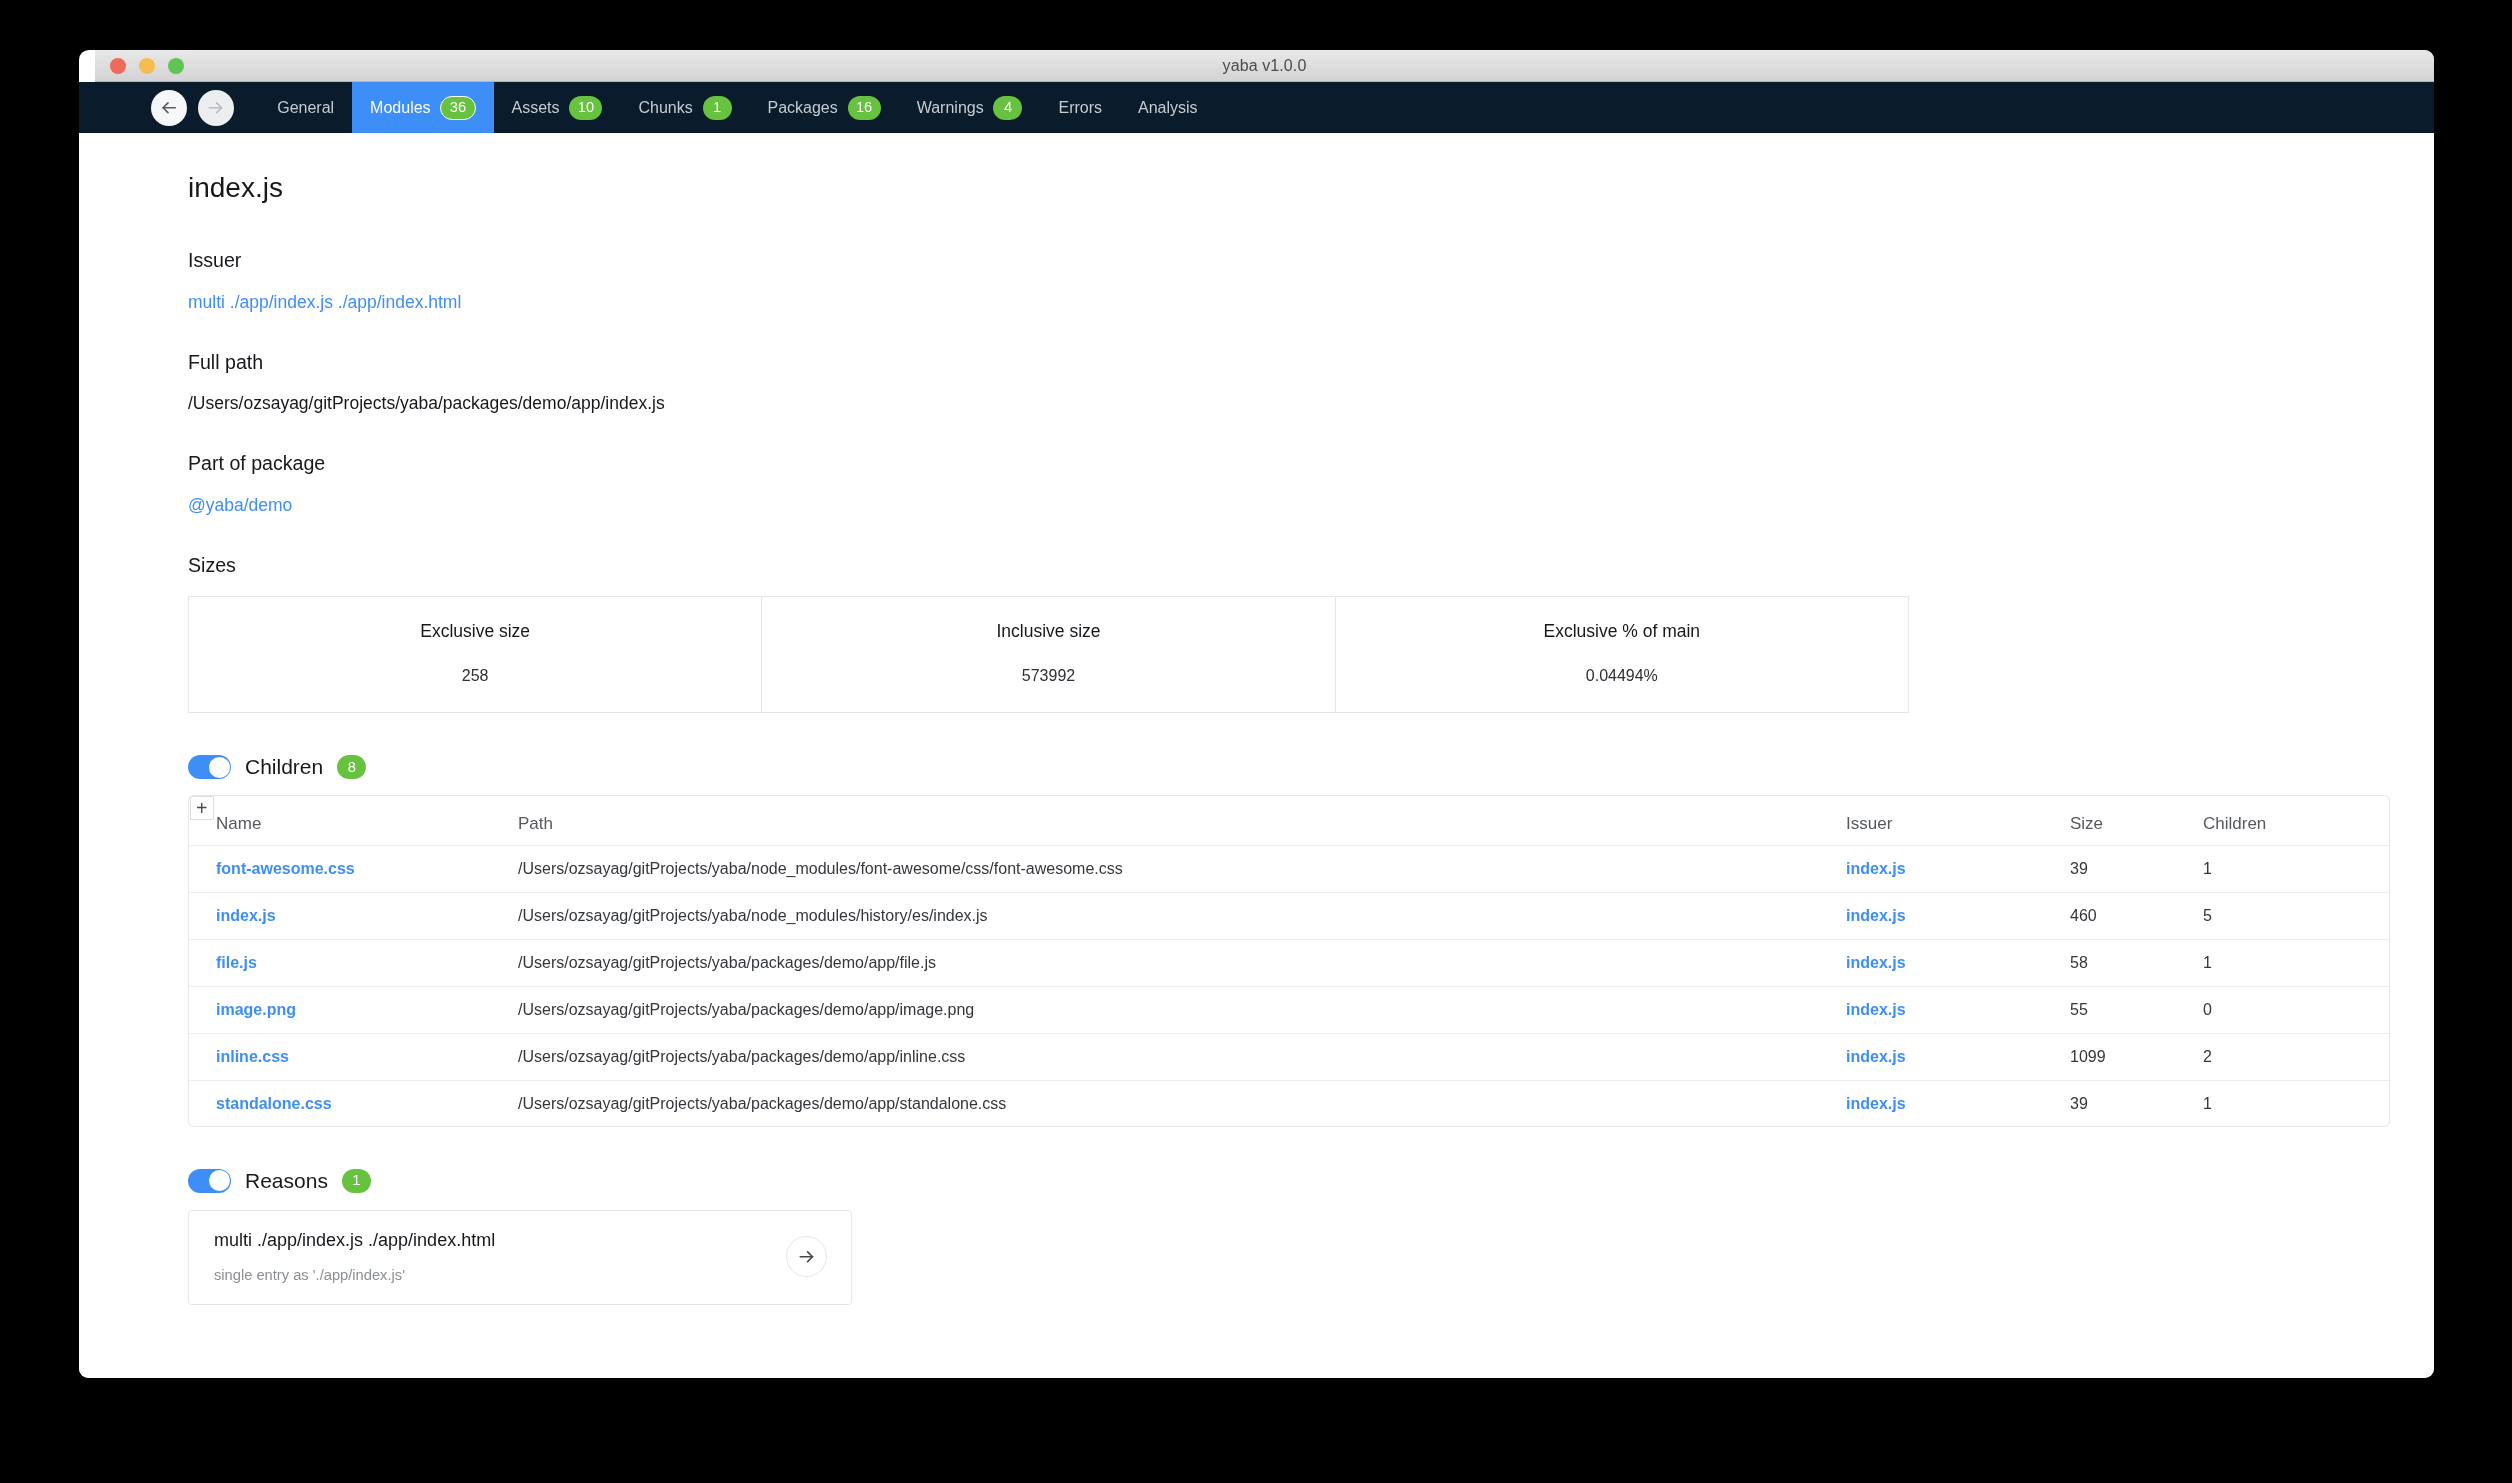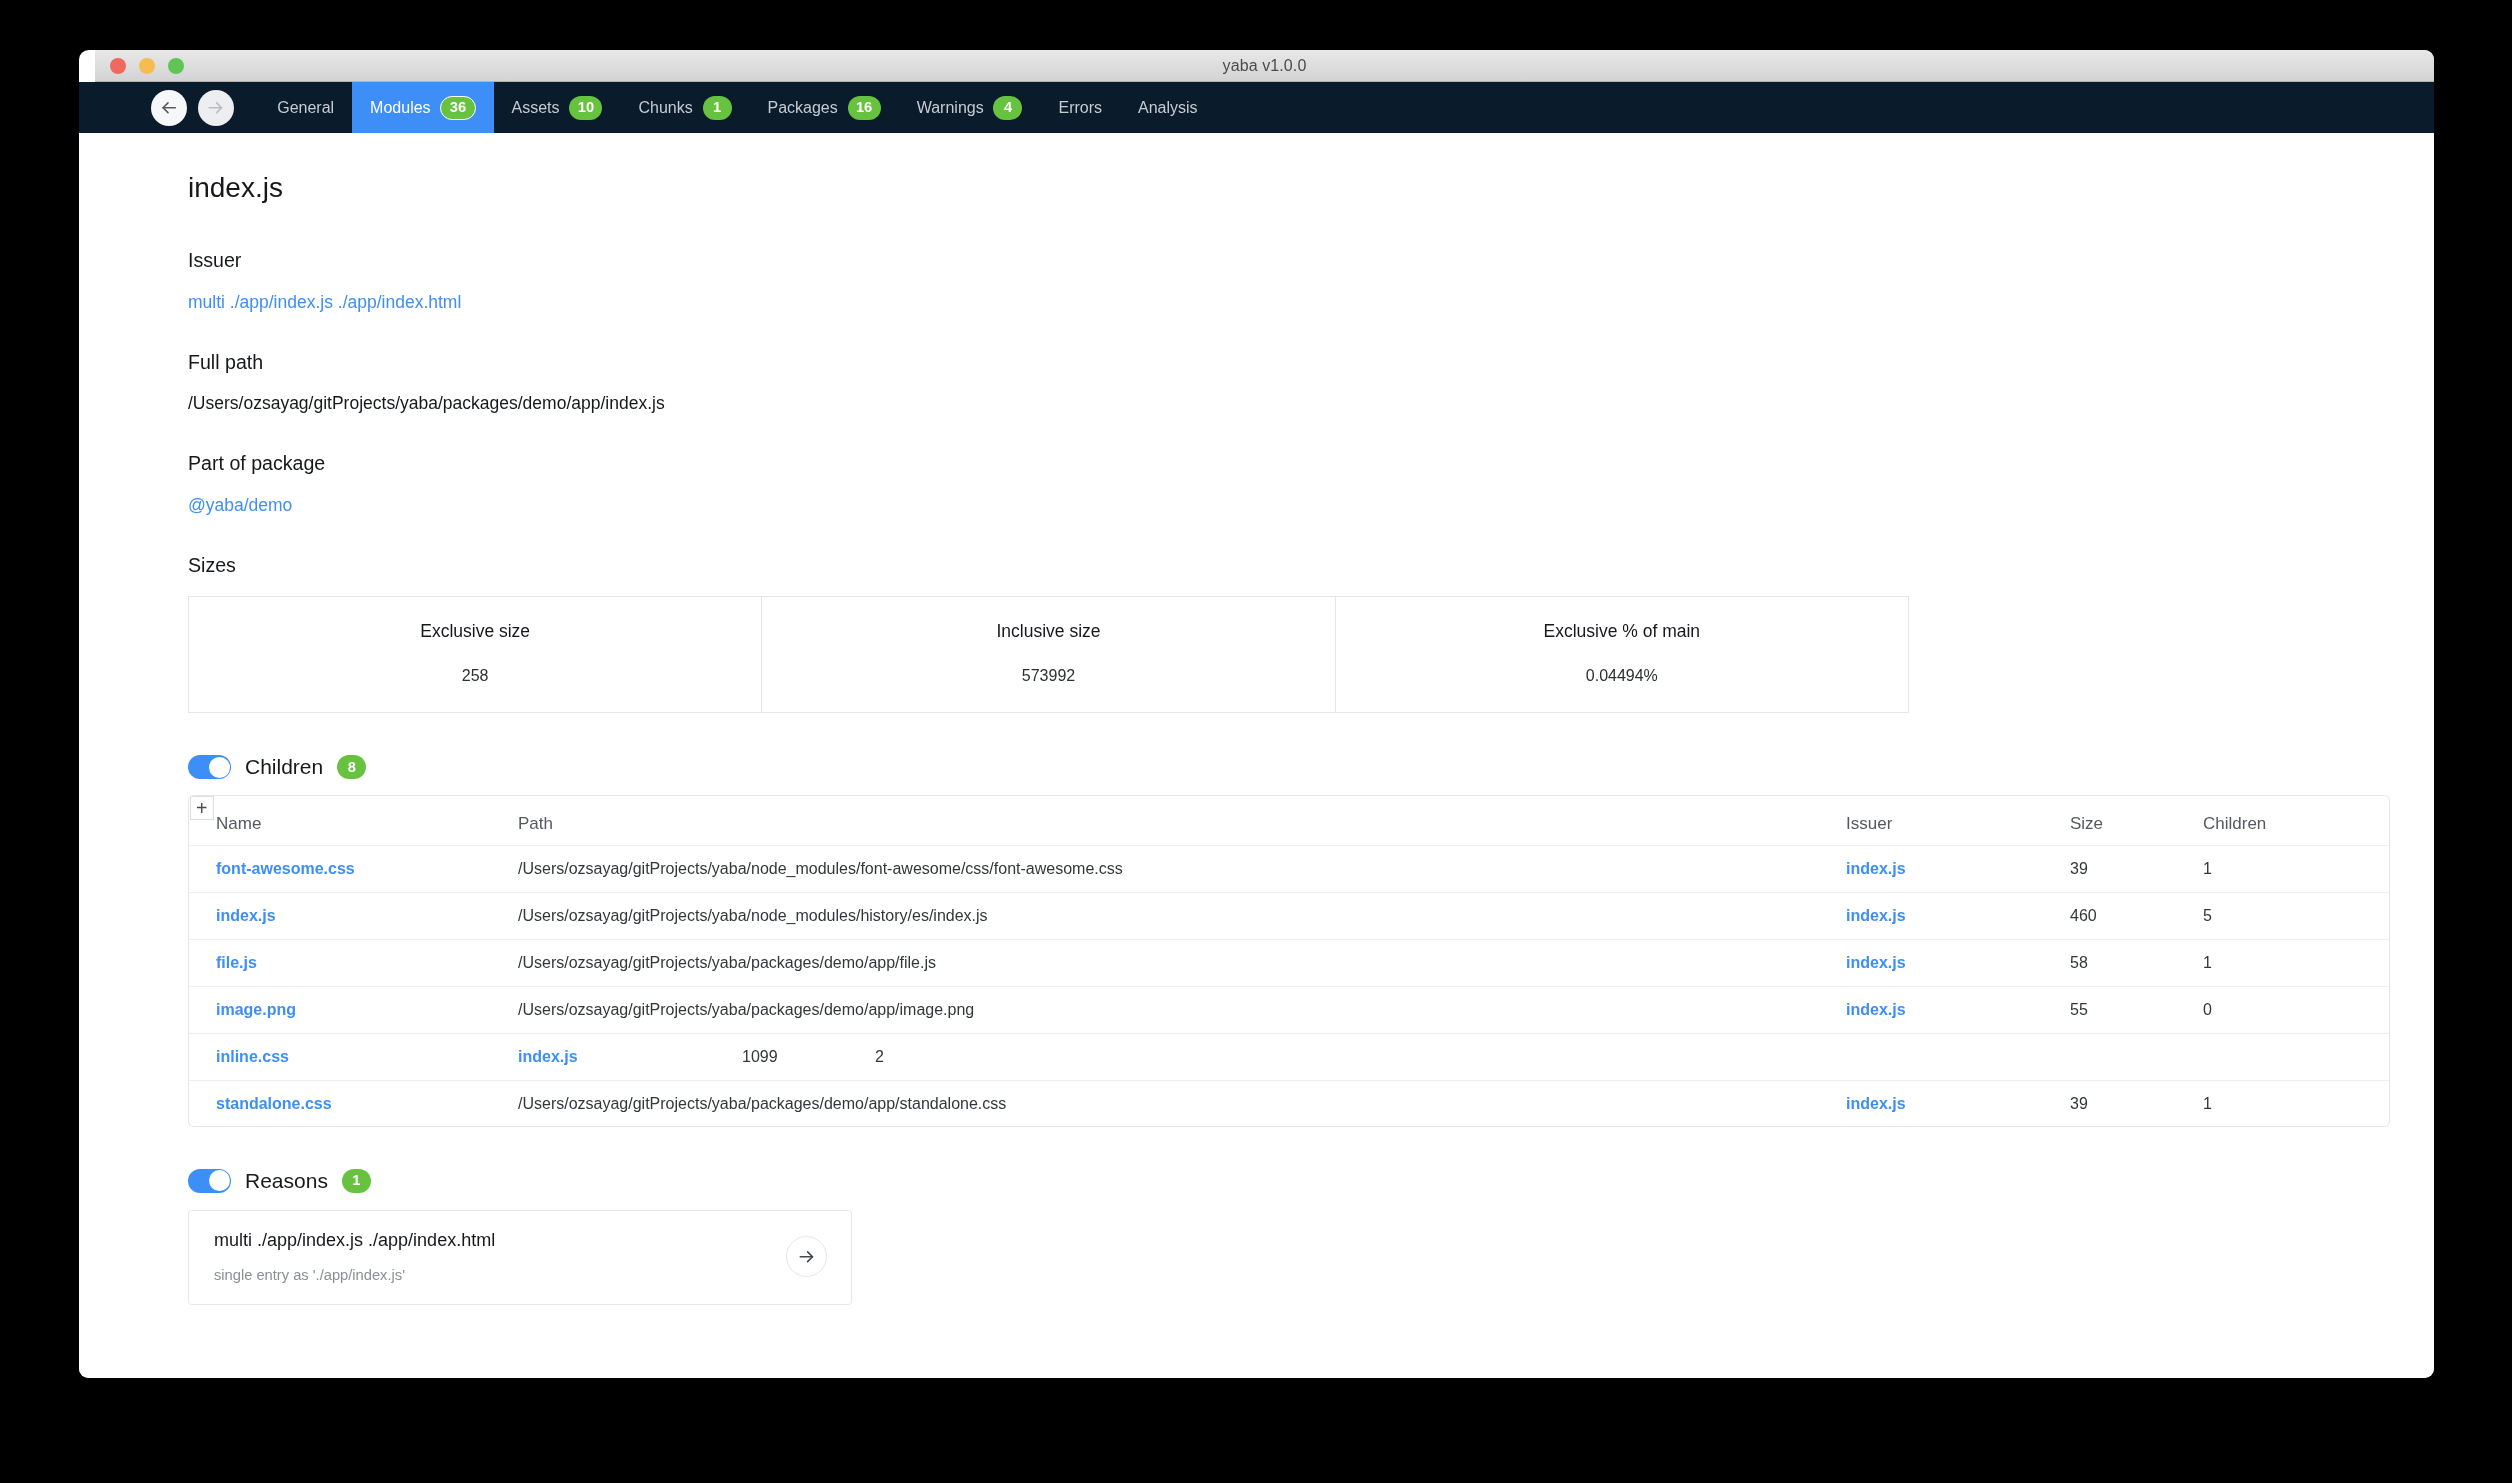--- a/index.html
+++ b/index.html
@@ -70,21 +70,21 @@
     font-size: 16px; color: #c6ccd2;
     cursor: pointer;
     white-space: nowrap;
   }
   .tab.active { background: #3e8ef7; color: #ffffff; }
   .badge {
     display: inline-flex; align-items: center; justify-content: center;
     min-width: 29px; height: 24px; padding: 0 8.4px;
     border-radius: 12px;
     background: #67c23f; color: #fff;
-    font-size: 14.7px; line-height: 1; font-weight: bold;
+    font-size: 14.7px; line-height: 1;
   }
   .badge.on-active { border: 1.4px solid #ffffff; }
 
   
   #content {
     position: relative;
     height: calc(100% - 32px - 51px);
     background: #fff;
     padding: 0 0 0 0;
     overflow: hidden;
@@ -343,20 +343,21 @@
         <div class="grid-row">
           <div class="c-name"><span class="cell-link">image.png</span></div>
           <div class="c-path"><span class="cell-text">/Users/ozsayag/gitProjects/yaba/packages/demo/app/image.png</span></div>
           <div class="c-issuer"><span class="cell-link">index.js</span></div>
           <div class="c-size"><span class="cell-text">55</span></div>
           <div class="c-child"><span class="cell-text">0</span></div>
         </div>
 
         <div class="grid-row">
           <div class="c-name"><span class="cell-link">inline.css</span></div>
+          <div class="c-path"><span class="cell-text">/Users/ozsayag/gitProjects/yaba/packages/demo/app/inline.css</span></div>
           <div class="c-issuer"><span class="cell-link">index.js</span></div>
           <div class="c-size"><span class="cell-text">1099</span></div>
           <div class="c-child"><span class="cell-text">2</span></div>
         </div>
 
         <div class="grid-row">
           <div class="c-name"><span class="cell-link">standalone.css</span></div>
           <div class="c-path"><span class="cell-text">/Users/ozsayag/gitProjects/yaba/packages/demo/app/standalone.css</span></div>
           <div class="c-issuer"><span class="cell-link">index.js</span></div>
           <div class="c-size"><span class="cell-text">39</span></div>

